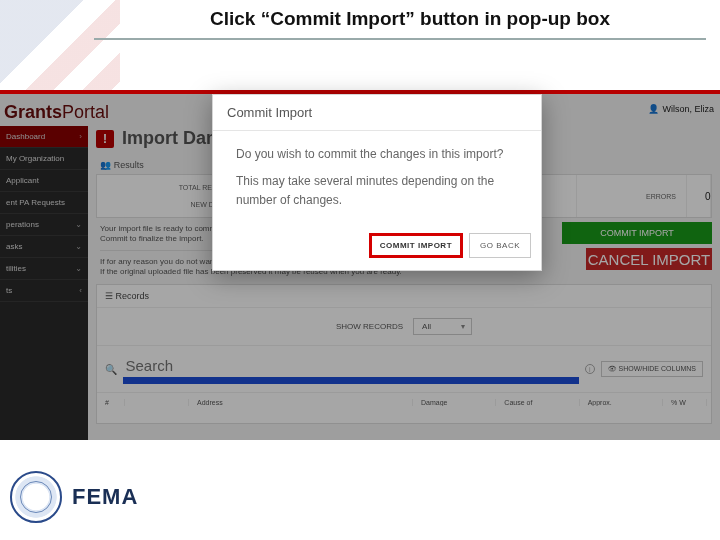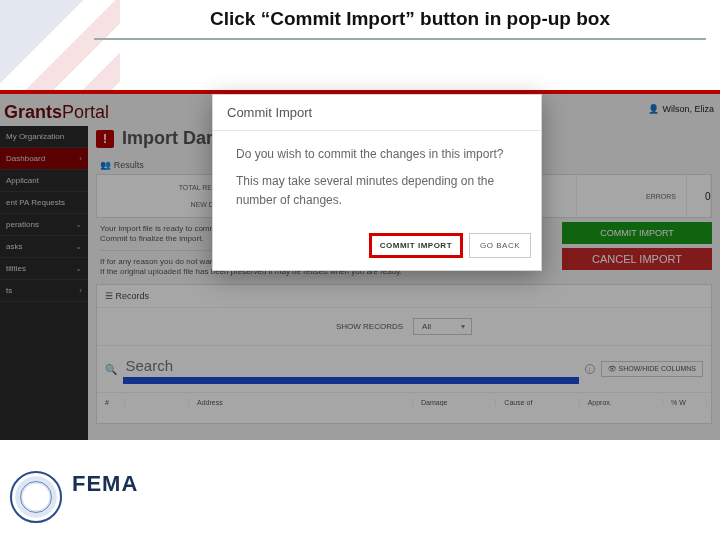--- a/index.html
+++ b/index.html
@@ -21,39 +21,39 @@
   .page-head h1{font-size:18px;color:#555}
   .results-label{position:absolute;top:66px;left:100px;font-size:9px;color:#555}
   .metrics{position:absolute;top:80px;left:96px;right:8px;height:44px;background:#fff;border:1px solid #ddd;display:flex;font-size:7px;color:#666}
   .metric{flex:0 0 auto;padding:4px 10px;display:flex;flex-direction:column;justify-content:space-around;border-right:1px solid #eee;text-align:right}
   .metric .v{font-size:10px;color:#222;margin-left:8px;display:inline}
   .mwide{width:190px}
   .mnar{width:110px}
   .note1{position:absolute;top:130px;left:100px;right:250px;font-size:8px;color:#555;line-height:1.3}
   .note2{position:absolute;top:156px;left:100px;right:250px;font-size:8px;color:#555;border-top:1px solid #ddd;padding-top:6px;line-height:1.3}
   .btn-commit-big{position:absolute;top:128px;right:8px;width:150px;height:22px;background:#1a9a1a;color:#fff;font-size:9px;display:flex;align-items:center;justify-content:center;border:none}
-  .btn-cancel-big{position:absolute;top:154px;right:8px;width:150px;height:22px;background:#c62828;color:#fff;font-size:11px;display:flex;align-items:center;justify-content:center;border:none}
+  .btn-cancel-big{position:absolute;top:154px;right:8px;width:126px;height:22px;background:#c62828;color:#fff;font-size:15px;display:flex;align-items:center;justify-content:center;border:none}
   .panel-records{position:absolute;top:190px;left:96px;right:8px;height:140px;background:#fff;border:1px solid #ddd}
   .pr-head{padding:6px 8px;border-bottom:1px solid #eee;font-size:9px;color:#444}
   .pr-filter{padding:10px 8px;border-bottom:1px solid #eee;display:flex;align-items:center;justify-content:center;gap:10px;font-size:8px;color:#555}
   .pr-filter .sel{border:1px solid #ccc;padding:3px 40px 3px 8px;position:relative;background:#fff}
   .pr-filter .sel::after{content:"▾";position:absolute;right:6px;top:3px;color:#888}
   .pr-search{padding:8px;border-bottom:1px solid #eee;display:flex;align-items:center;gap:6px}
   .pr-search input{flex:1;border:none;border-bottom:7px solid #1d4ed8;font-size:15px;padding:3px 2px;outline:none;background:transparent}
   .colbtn{border:1px solid #ccc;font-size:7px;padding:3px 6px;background:#fff;color:#555}
   .pr-cols{display:flex;font-size:7px;color:#555;padding:6px 4px;gap:4px}
   .pr-cols div{flex:1;border-right:1px solid #eee;padding:0 4px;white-space:nowrap;overflow:hidden}
   .modal{position:absolute;top:0;left:212px;width:330px;background:#fff;border:1px solid #d5d5d5;box-shadow:0 6px 24px rgba(0,0,0,.35)}
   .modal h3{font-size:13px;color:#555;padding:10px 14px;border-bottom:1px solid #e5e5e5;font-weight:normal}
   .modal .body{padding:14px 23px;font-size:12px;color:#666;line-height:1.6}
   .modal .foot{padding:8px 10px 12px;display:flex;justify-content:flex-end;gap:6px}
   .mbtn{border:1px solid #c8c8c8;background:#fff;font-size:8px;letter-spacing:.5px;padding:6px 10px;color:#555;cursor:pointer}
   .mbtn.primary{border:3px solid #d40000;color:#333;font-weight:bold;padding:5px 8px}
   .footer{position:absolute;bottom:6px;left:10px;right:10px;height:74px;display:flex;align-items:center;justify-content:space-between}
-  .fema{display:flex;align-items:flex-start;gap:10px}
+  .fema{display:flex;align-items:center;gap:10px}
   .seal{width:52px;height:52px;border-radius:50%;border:2px solid #2a4a8a;background:radial-gradient(circle at 50% 50%,#fff 0 38%,#dde6f4 40% 60%,#fff 62%);position:relative}
   .seal::after{content:"";position:absolute;inset:8px;border-radius:50%;border:1px solid #6a88b8}
   .fema-word{font-size:22px;font-weight:bold;color:#1a2f55;letter-spacing:1px}
   .npadm{border:3px solid #1a67b3;padding:4px 8px;line-height:1;color:#1a67b3;text-align:left}
   .npadm .l1{font-size:9px;font-weight:bold;letter-spacing:1px}
   .npadm .l2{font-size:18px;font-weight:900;letter-spacing:1px;color:#cfe0ef;-webkit-text-stroke:1px #1a67b3}
   .npadm .l3{font-size:11px;font-weight:900;letter-spacing:1px}
   .npadm .l4{font-size:7px;font-weight:bold;background:#1a67b3;color:#fff;padding:1px 2px;display:inline-block;letter-spacing:1px}
   .mag{font-size:10px;color:#888}
   .info{display:inline-block;width:10px;height:10px;border-radius:50%;border:1px solid #aaa;color:#aaa;font-size:7px;text-align:center;line-height:9px}
@@ -69,26 +69,26 @@
 
   <div class="brand">
     <span>Grants</span><span class="light">Portal</span>
   </div>
   <div class="topuser">
     <span>👤</span>
     <span>Wilson, Eliza</span>
   </div>
 
   <div class="sidebar">
-    <div class="sb-item">
-        <span>My Organization</span>
-      </div>
     <div class="sb-item active">
         <span>Dashboard</span>
         <span class="chev">›</span>
+      </div>
+    <div class="sb-item">
+        <span>My Organization</span>
       </div>
     <div class="sb-item" style="">
         <span>Applicant</span>
       </div>
     <div class="sb-item">
         <span>ent PA Requests</span>
       </div>
     <div class="sb-item">
         <span>perations</span>
         <span class="chev">⌄</span>

